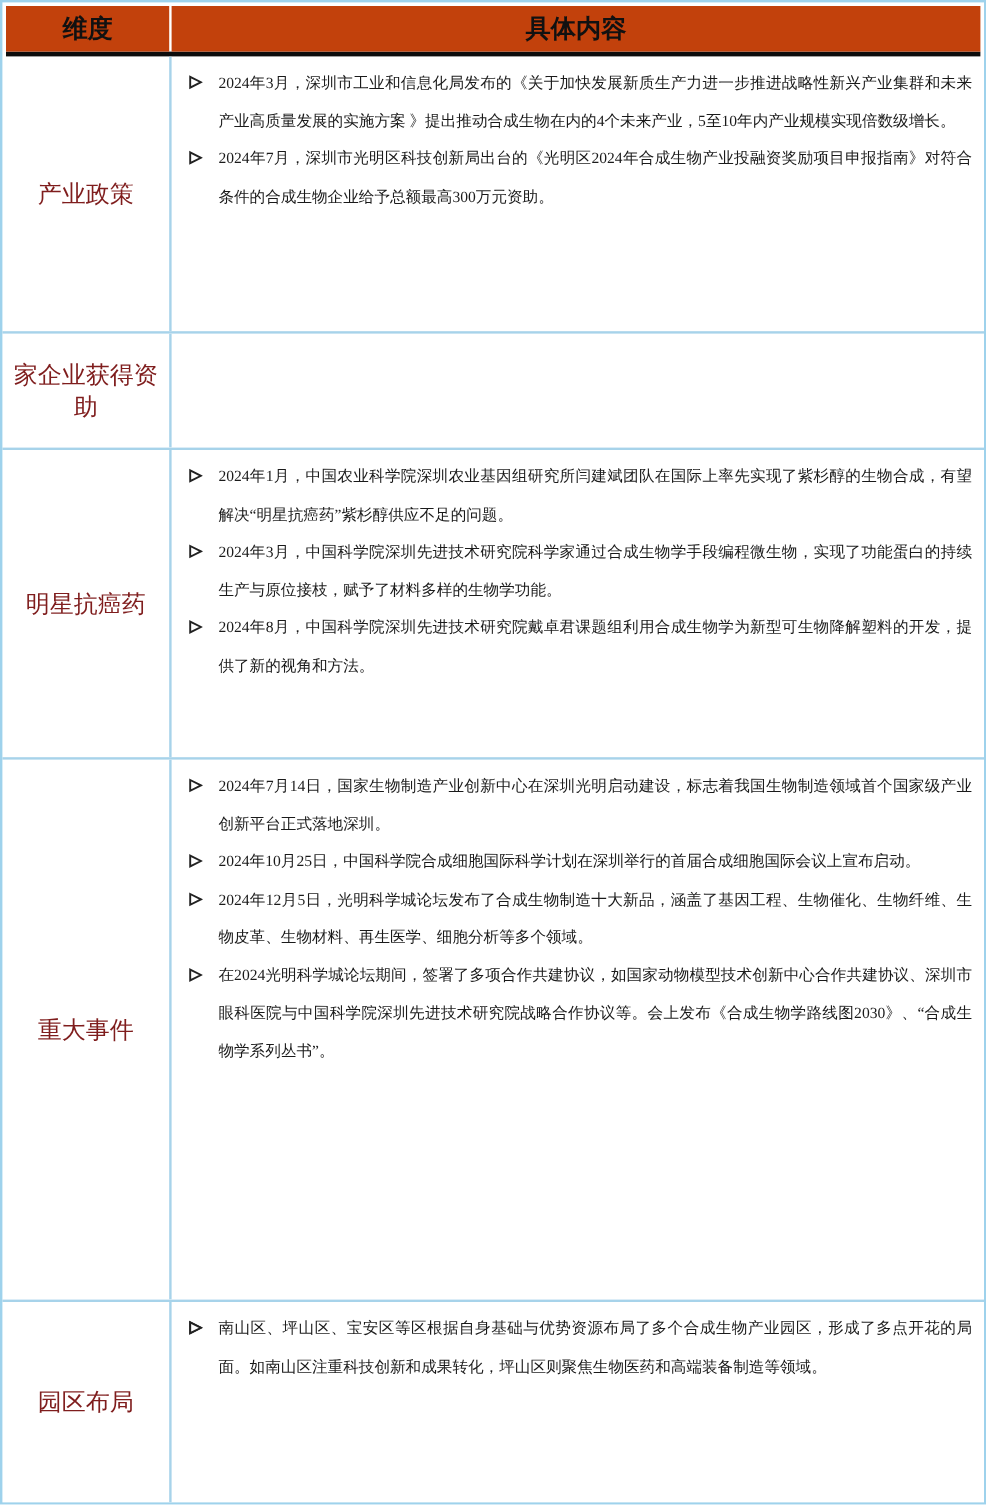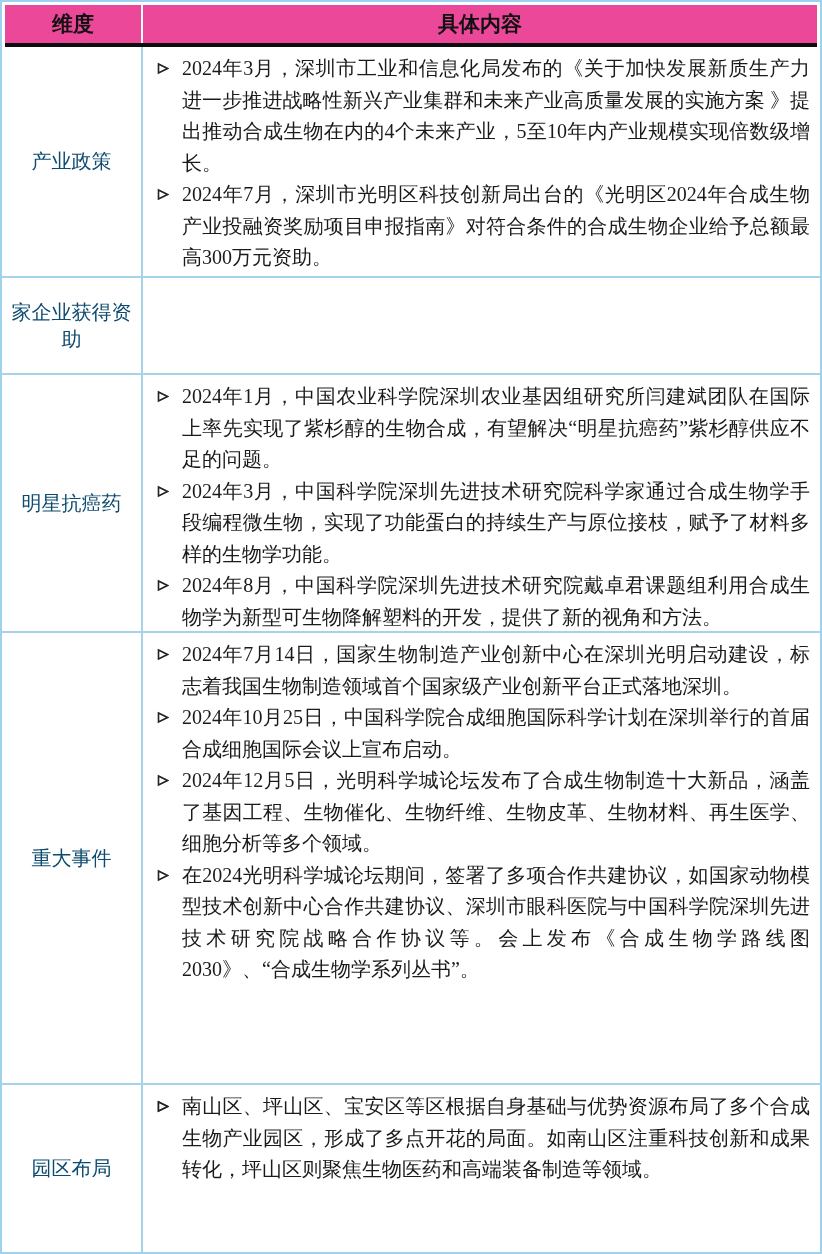--- a/index.html
+++ b/index.html
@@ -21,21 +21,21 @@
   
   .thead {
     display:flex; gap:2px;
     margin:3px 3px 0 3px;
     height:38px;
     border-bottom:4px solid #0d0d0d;
     flex:0 0 auto;
     box-sizing:content-box;
   }
   .th {
-    background:#ec4899;
+    background:#c2410c;
     display:flex; align-items:center; justify-content:center;
     font-family:"Liberation Sans","DejaVu Sans",sans-serif;
     font-weight:700; font-size:21px; color:#111;
   }
   .th1 { width:136px; flex:0 0 auto; }
   .th2 { flex:1 1 auto; }
   
   .row {
     display:flex;
     border-bottom:2px solid #a7d3ea;
@@ -46,27 +46,27 @@
   .row.r1 { height:229px; }
   .row.r2 { height:95px;  }
   .row.r3 { height:256px; }
   .row.r4 { height:450px; }
   .row.r5 { height:167px; border-bottom:none; }
   .dim-cell {
     width:139px; flex:0 0 auto;
     border-right:2px solid #a7d3ea;
     display:flex; align-items:center; justify-content:center;
     font-family:"Liberation Sans","DejaVu Sans",sans-serif;
-    font-size:20px; color:#0c4a6e;
+    font-size:20px; color:#7f1d1d;
     text-align:center;
   }
   .content-cell {
     flex:1 1 auto;
     padding:6px 10px 0 12px;
-    font-size:20px;
+    font-size:13px;
     line-height:31.5px;
     text-align:justify;
     overflow:hidden;
   }
   .li {
     position:relative;
     padding-left:27px;
   }
   .li .marker {
     position:absolute; left:2px; top:9px;

